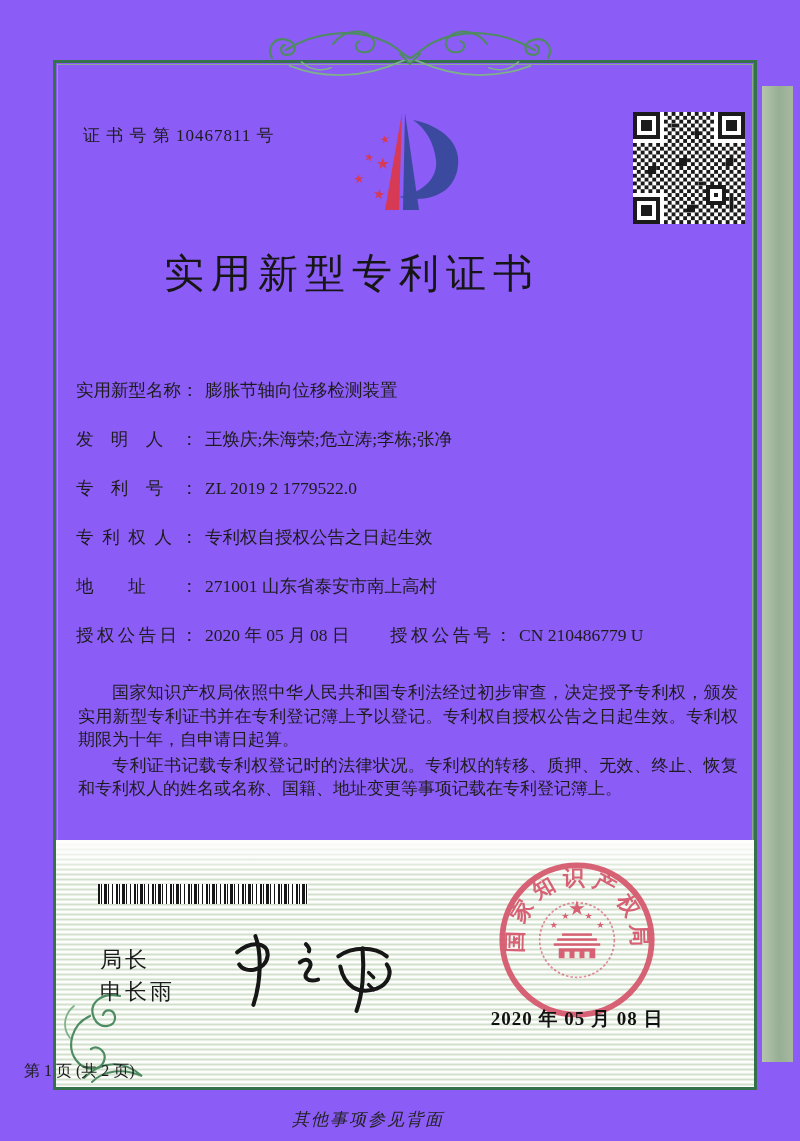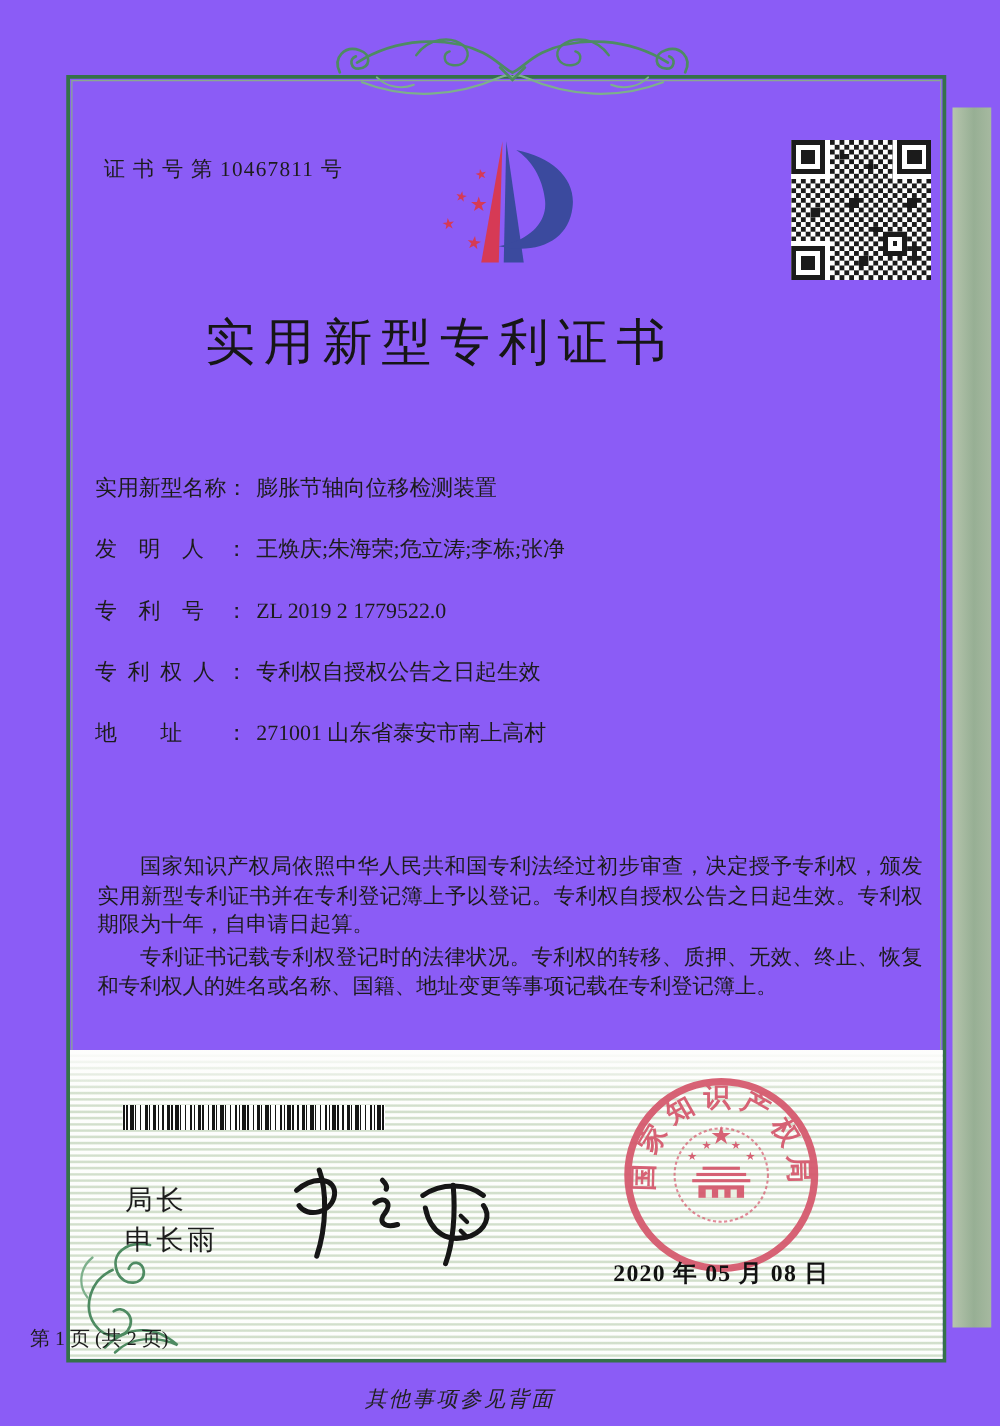--- a/index.html
+++ b/index.html
@@ -160,20 +160,26 @@
       <span class="f-label">发明人：</span><span class="f-value">王焕庆;朱海荣;危立涛;李栋;张净</span>
     </div>
     <div class="field-row">
       <span class="f-label">专利号：</span><span class="f-value">ZL 2019 2 1779522.0</span>
     </div>
     <div class="field-row">
       <span class="f-label">专利权人：</span><span class="f-value">专利权自授权公告之日起生效</span>
     </div>
     <div class="field-row">
       <span class="f-label">地址：</span><span class="f-value">271001 山东省泰安市南上高村</span>
+    </div>
+    <div class="field-row">
+      <span class="f-label">授权公告日：</span><span class="f-value">2020 年 05 月 08 日</span>
+      <span class="grant-right">
+        <span class="f-label">授权公告号：</span><span class="f-value">CN 210486779 U</span>
+      </span>
     </div>
   </div>
 
   <div class="paras">
     <p>国家知识产权局依照中华人民共和国专利法经过初步审查，决定授予专利权，颁发实用新型专利证书并在专利登记簿上予以登记。专利权自授权公告之日起生效。专利权期限为十年，自申请日起算。</p>
     <p>专利证书记载专利权登记时的法律状况。专利权的转移、质押、无效、终止、恢复和专利权人的姓名或名称、国籍、地址变更等事项记载在专利登记簿上。</p>
   </div>
 
   <div class="barcode"></div>
 

